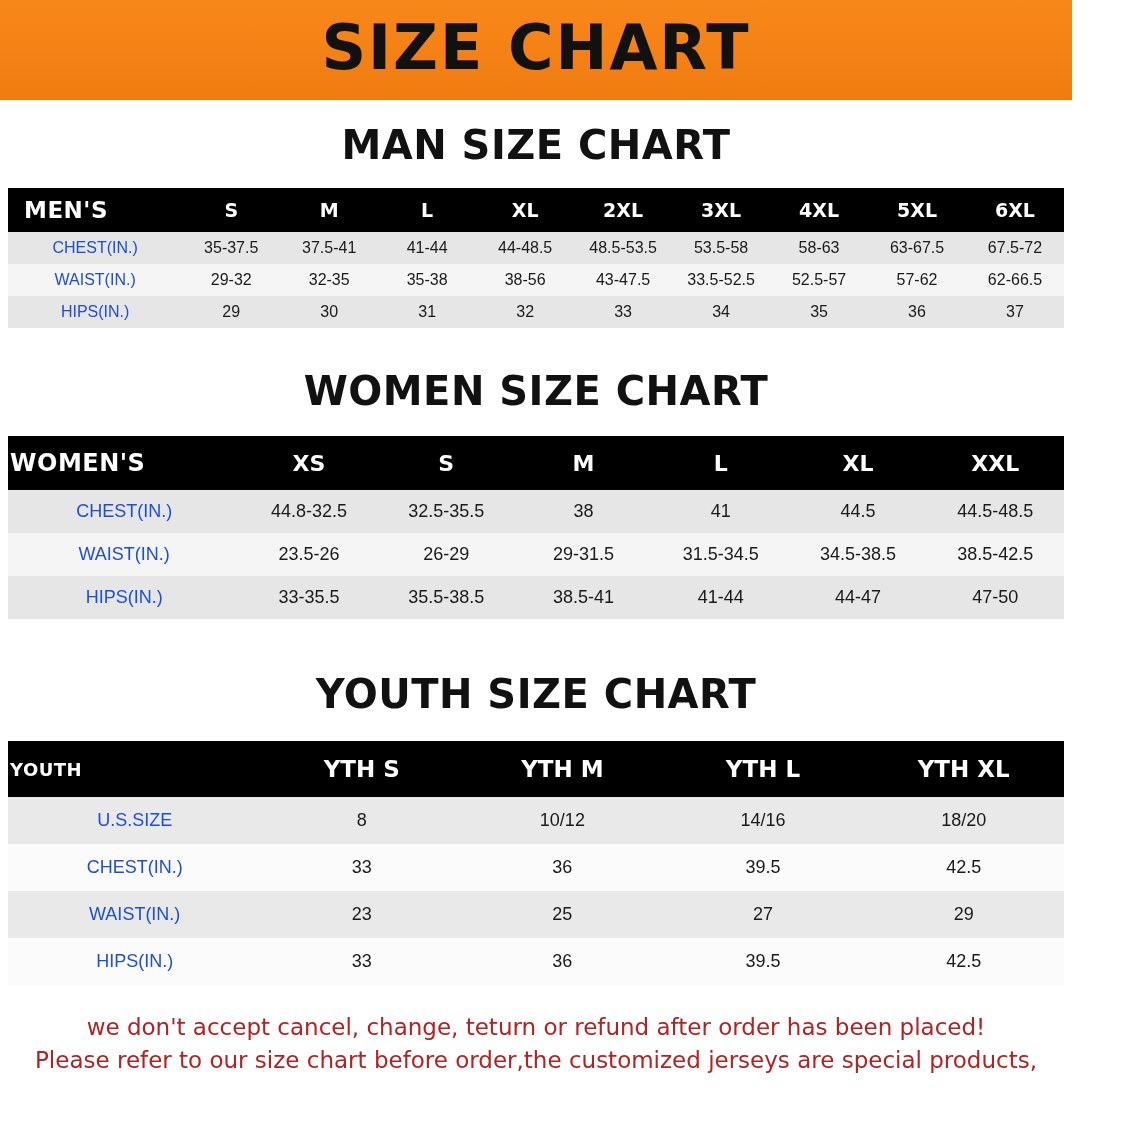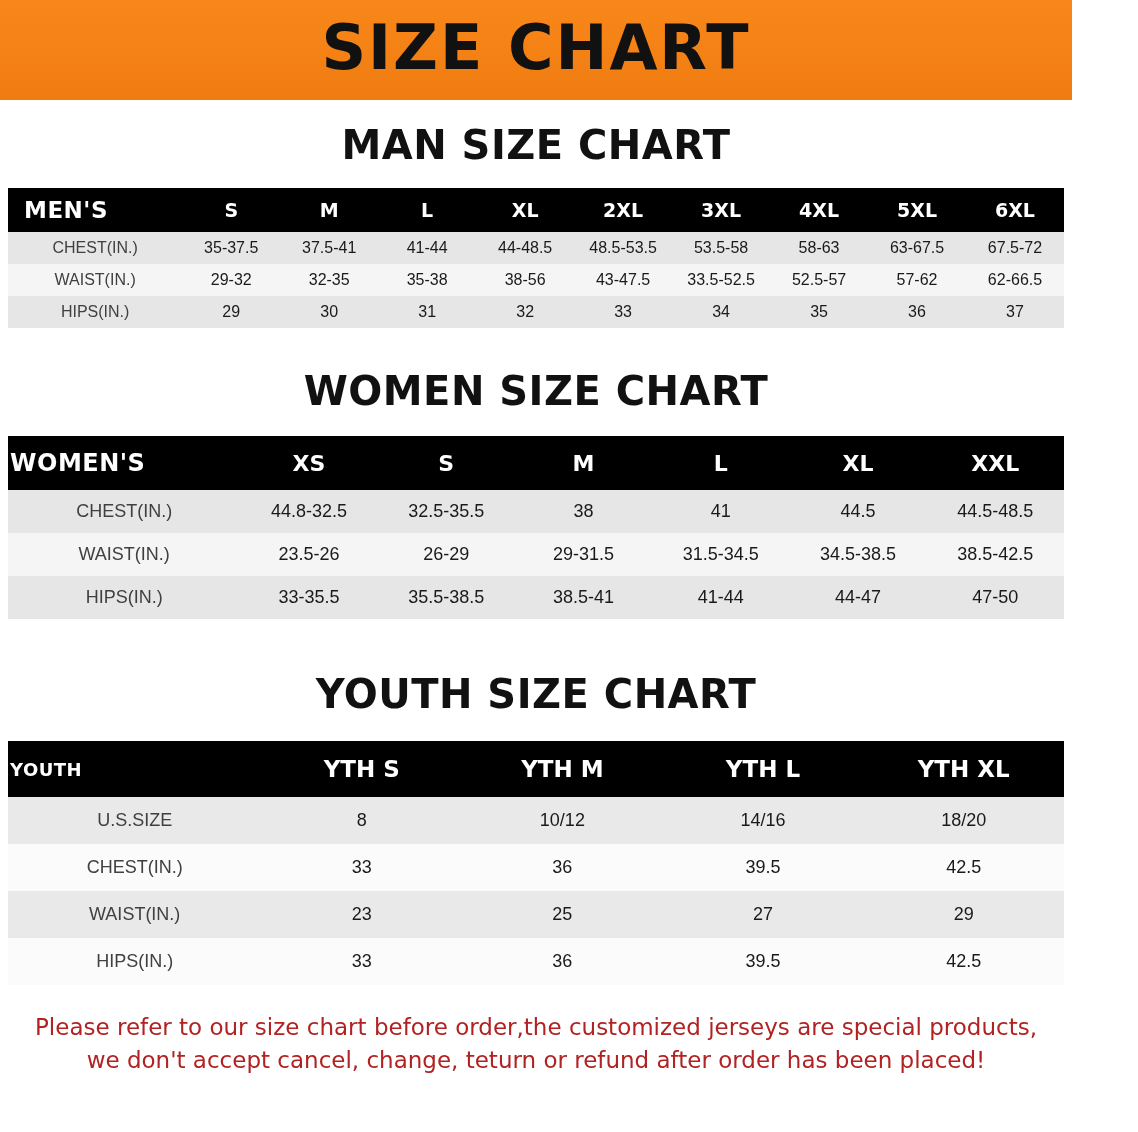--- a/index.html
+++ b/index.html
@@ -77,21 +77,21 @@
     font-size: 23px;
     letter-spacing: 0.5px;
   }
   tbody td {
     text-align: center;
     color: #1a1a1a;
     font-family: "Liberation Sans", sans-serif;
   }
   tbody td.rowlabel {
     text-align: center;
-    color: #404040;
+    color: #1d4ed8;
   }
   tbody tr.odd  td { background: #e6e6e6; }
   tbody tr.even td { background: #f5f5f5; }
 
   
   .men-table thead th { font-size: 19px; }
   .men-table thead th.rowlabel { font-size: 23px; }
   .men-table tbody td { font-size: 16px; padding: 7px 2px; }
   .men-table tbody td.rowlabel { font-size: 16px; }
 
@@ -282,17 +282,17 @@
           <td>33</td>
           <td>36</td>
           <td>39.5</td>
           <td>42.5</td>
         </tr>
       </tbody>
     </table>
   </div>
 
   <div class="note">
+    <span class="note-line">we don't accept cancel, change, teturn or refund after order has been placed!</span>
     <span class="note-line">Please refer to our size chart before order,the customized jerseys are special products,</span>
-    <span class="note-line">we don't accept cancel, change, teturn or refund after order has been placed!</span>
   </div>
 
 </div>
 
 </body></html>

